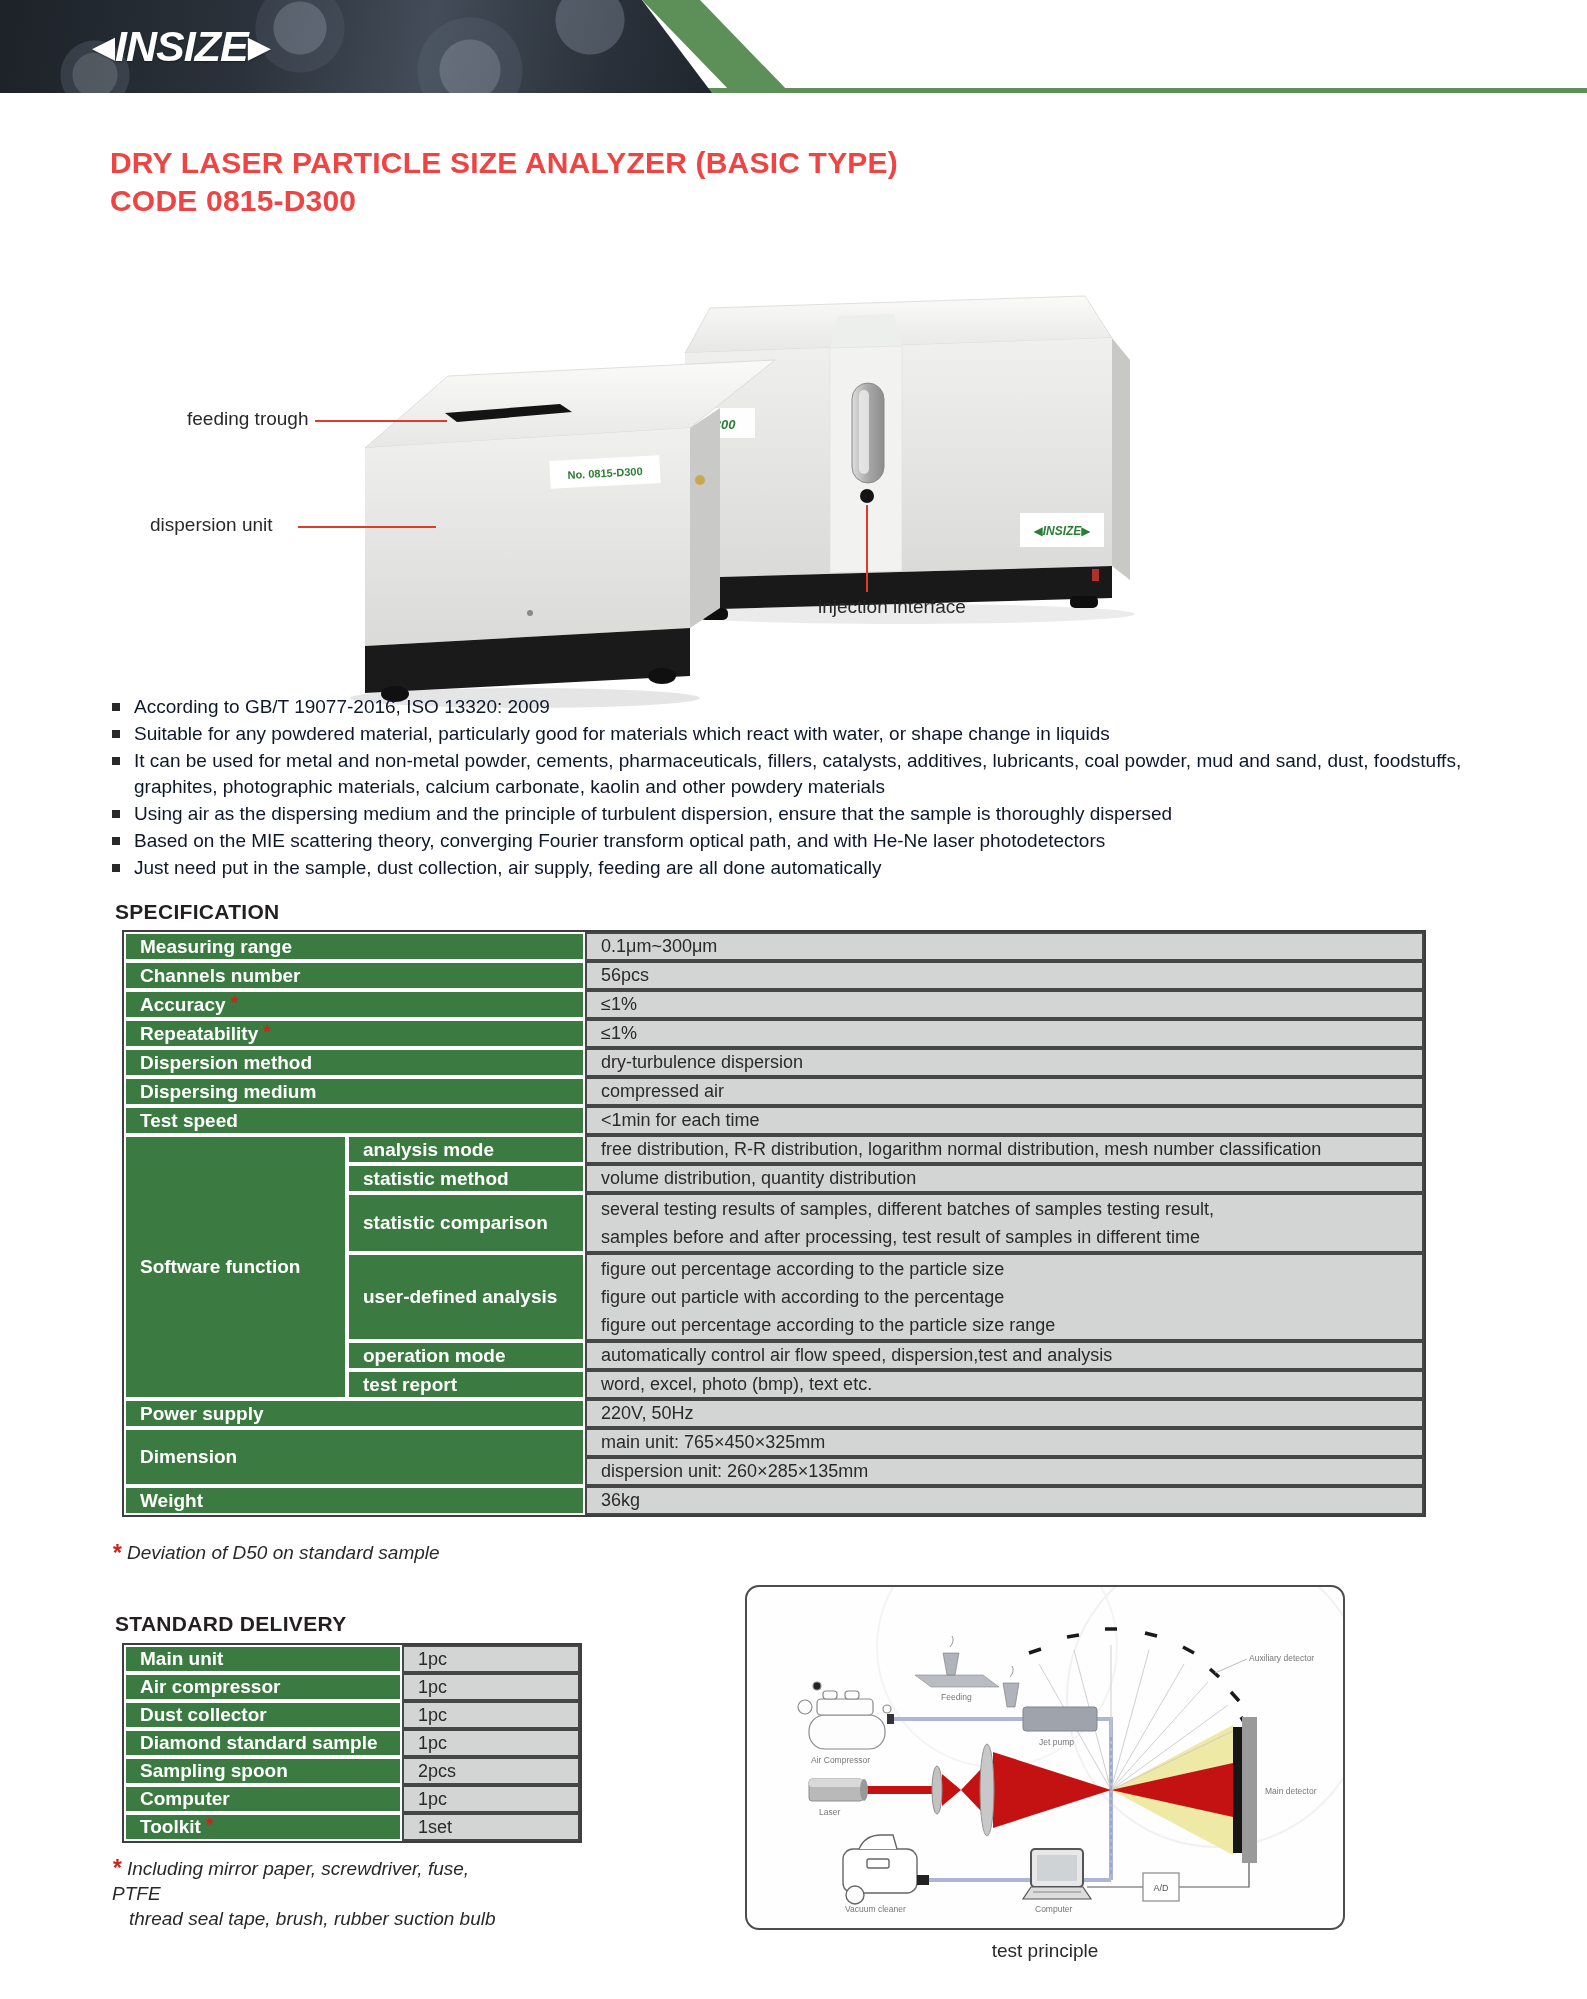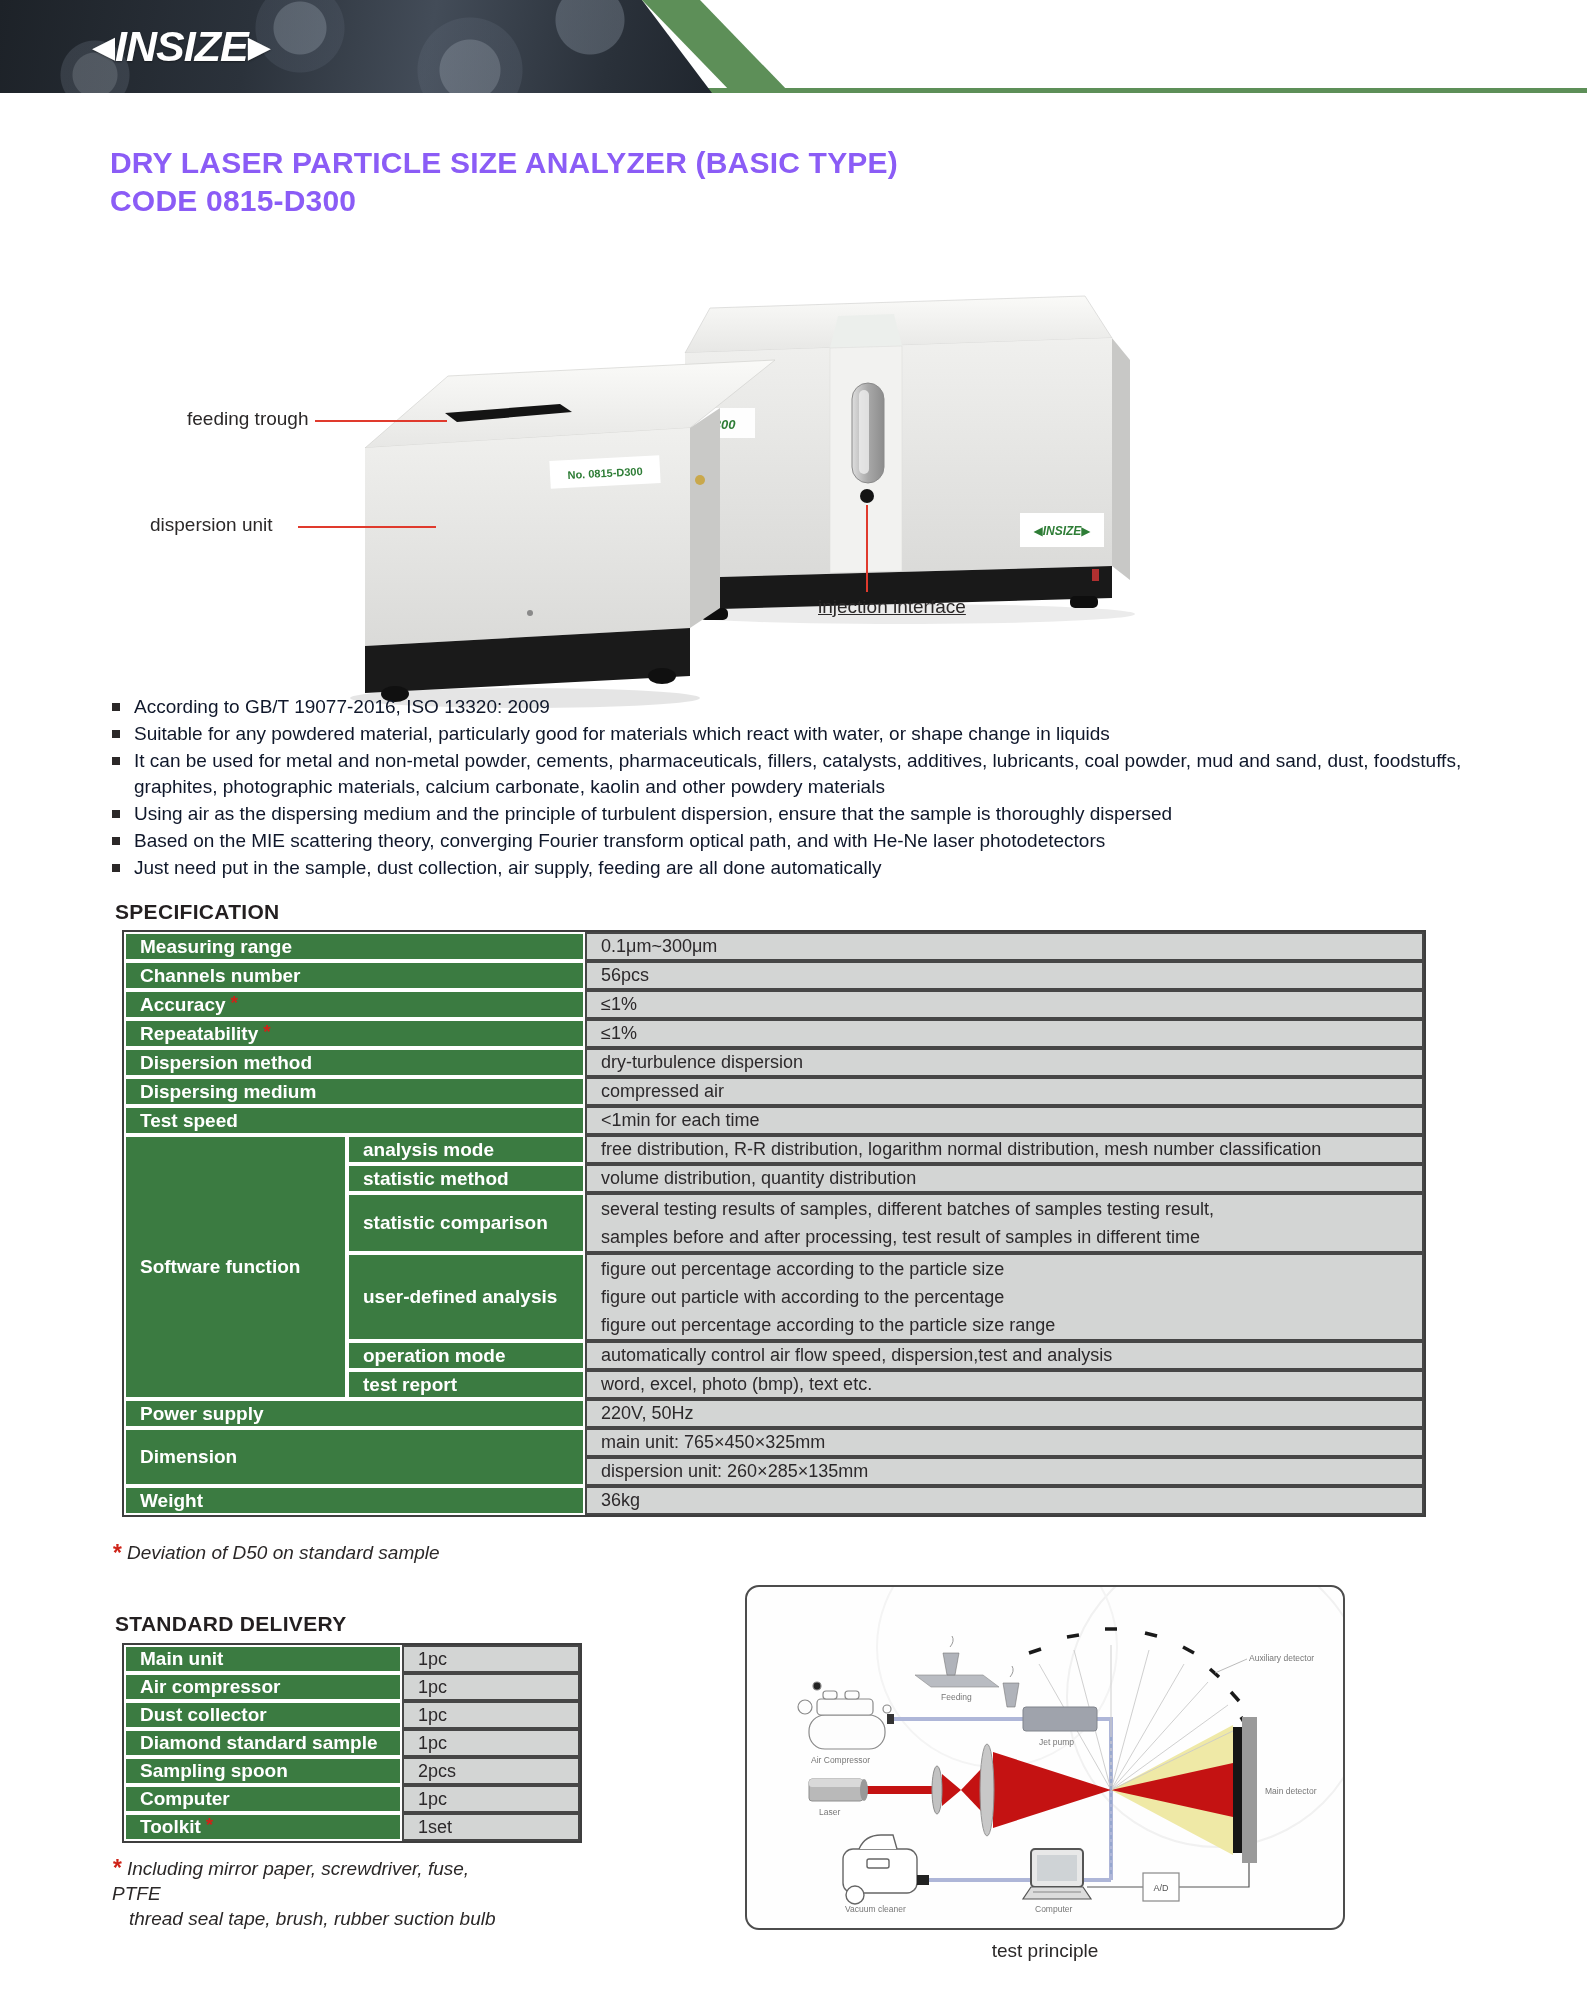--- a/index.html
+++ b/index.html
@@ -23,21 +23,21 @@
     position:absolute;left:642px;top:0;width:150px;height:93px;
     clip-path:polygon(0 0,58px 0,148px 100%,90px 100%);
     background:var(--chevron_green,#5d8f58);
   }
   .logo{
     position:absolute;left:92px;top:22px;color:#fff;font-size:43px;font-weight:bold;
     font-style:italic;letter-spacing:-1px;white-space:nowrap;text-shadow:0 1px 2px rgba(0,0,0,.4);
   }
   .logo .arr{font-style:normal;font-size:30px;vertical-align:4px;letter-spacing:0;}
   
-  .title{position:absolute;left:110px;top:144px;font-size:30px;font-weight:bold;color:#8b5cf6;line-height:38px;letter-spacing:.2px;}
+  .title{position:absolute;left:110px;top:144px;font-size:30px;font-weight:bold;color:#ef4444;line-height:38px;letter-spacing:.2px;}
   
   .ann{position:absolute;font-size:19px;color:#2b2828;white-space:nowrap;}
   .redline{position:absolute;background:var(--annot_red,#e03a2d);}
   
   .features{position:absolute;left:110px;top:694px;width:1380px;}
   .feat{display:flex;align-items:flex-start;margin-bottom:1px;font-size:19px;line-height:26px;color:#0f172a;}
   .feat .sq{flex:0 0 8px;width:8px;height:8px;background:#2b2828;margin:9px 14px 0 2px;}
   
   .sechead{position:absolute;font-size:21px;font-weight:bold;color:#231f20;letter-spacing:.3px;}
   
@@ -127,21 +127,21 @@
       <ellipse cx="165" cy="426" rx="14" ry="8" fill="#101010"></ellipse>
       <ellipse cx="432" cy="408" rx="14" ry="8" fill="#101010"></ellipse>
     </g>
   </svg>
 
   <div class="ann" style="left:187px;top:408px;">feeding trough</div>
   <div class="redline" style="left:315px;top:420px;width:132px;height:2px;"></div>
   <div class="ann" style="left:150px;top:514px;">dispersion unit</div>
   <div class="redline" style="left:298px;top:526px;width:138px;height:2px;"></div>
   <div class="redline" style="left:866px;top:505px;width:2px;height:87px;"></div>
-  <div class="ann" style="left:818px;top:596px;text-decoration:underline;">injection interface</div>
+  <div class="ann" style="left:818px;top:596px;">injection interface</div>
 
   <div class="features">
     <div class="feat">
         <span class="sq"></span>
         <span>According to GB/T 19077-2016, ISO 13320: 2009</span>
       </div>
     <div class="feat">
         <span class="sq"></span>
         <span>Suitable for any powdered material, particularly good for materials which react with water, or shape change in liquids</span>
       </div>

